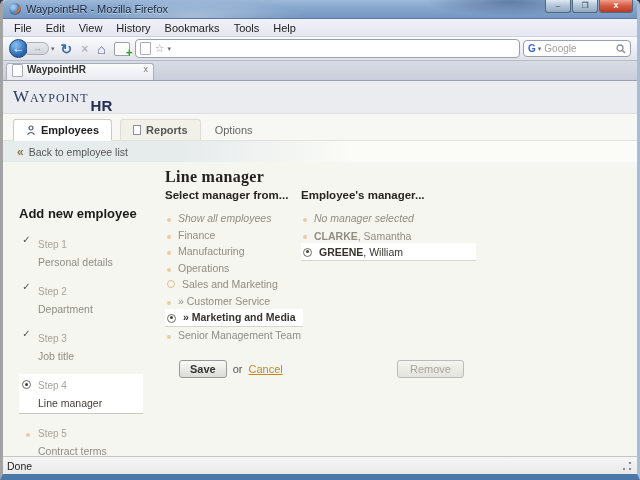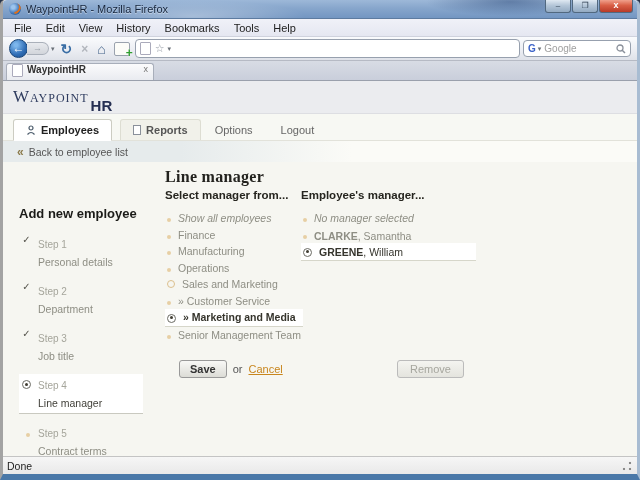--- a/index.html
+++ b/index.html
@@ -286,23 +286,20 @@
         <span>
           <svg width="8" height="10" viewBox="0 0 8 10">
               <rect x="0.5" y="0.5" width="7" height="9" fill="#fff" stroke="#8a909a" stroke-width="1"></rect>
             </svg>
         </span>
         <span>Reports</span>
       </div>
       <div class="stab plain">
         <span>Options</span>
       </div>
-      <div class="stab plain">
-        <span>Logout</span>
-      </div>
     </div>
 
     <div class="back-bar">
       <span class="back-arrow">«</span>
       <span>Back to employee list</span>
     </div>
 
     <div class="content">
 
       <div class="sidebar">

